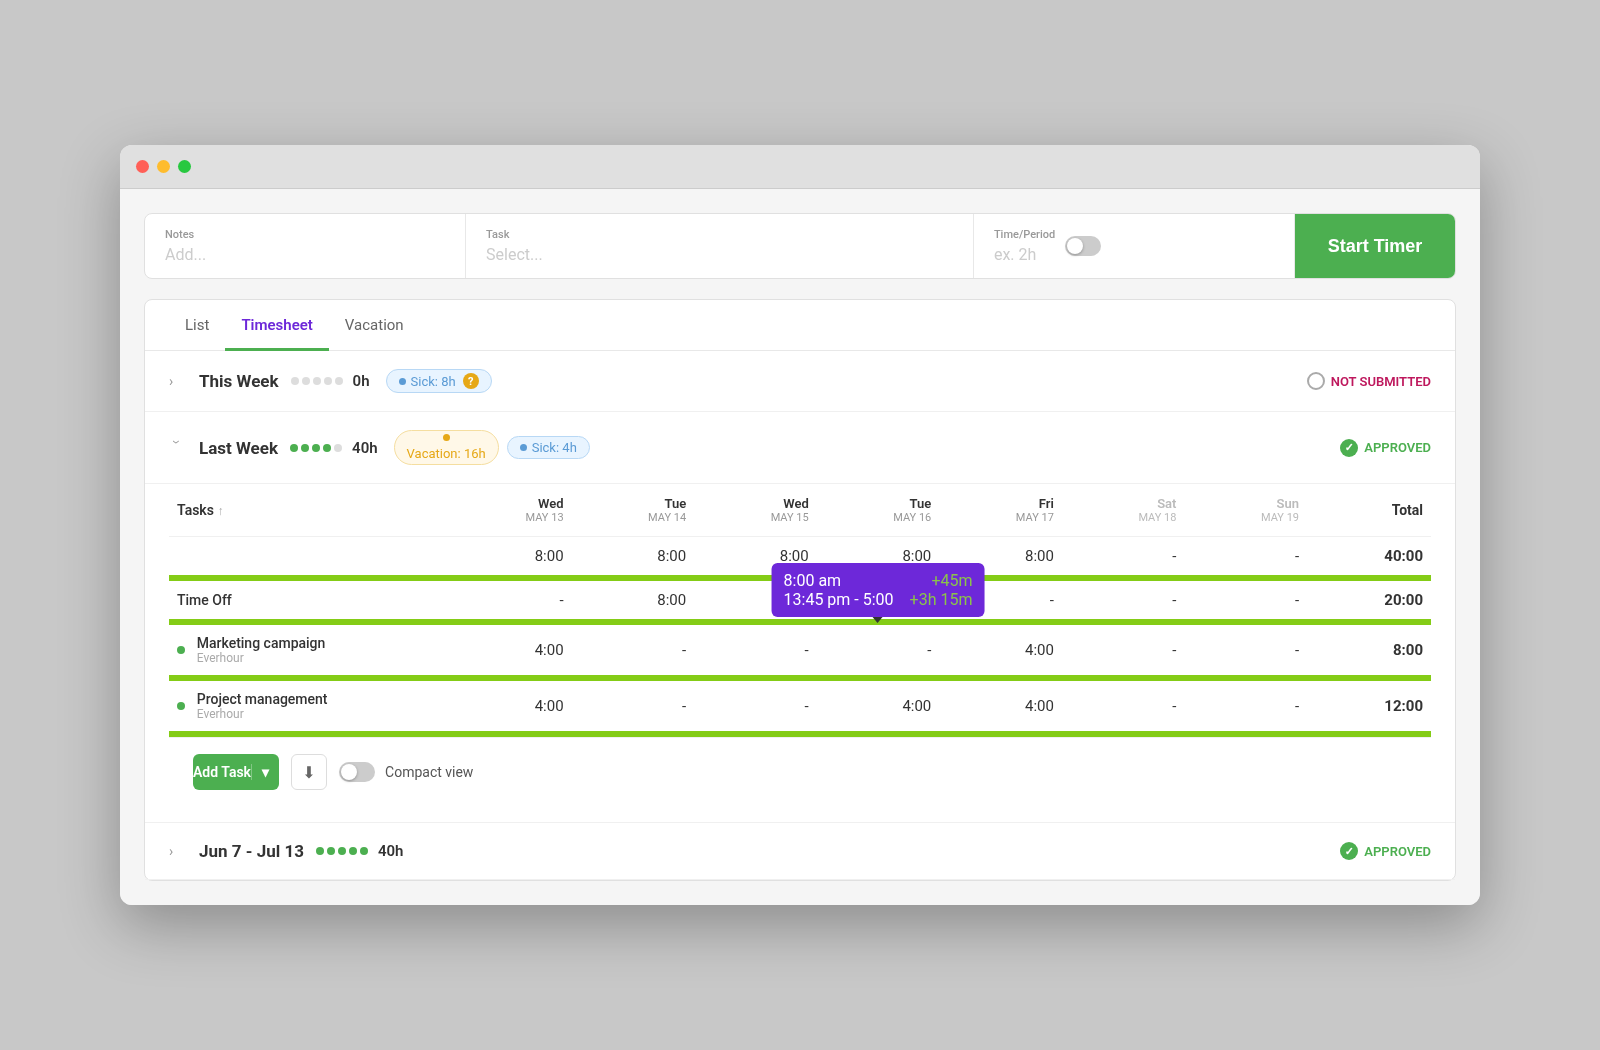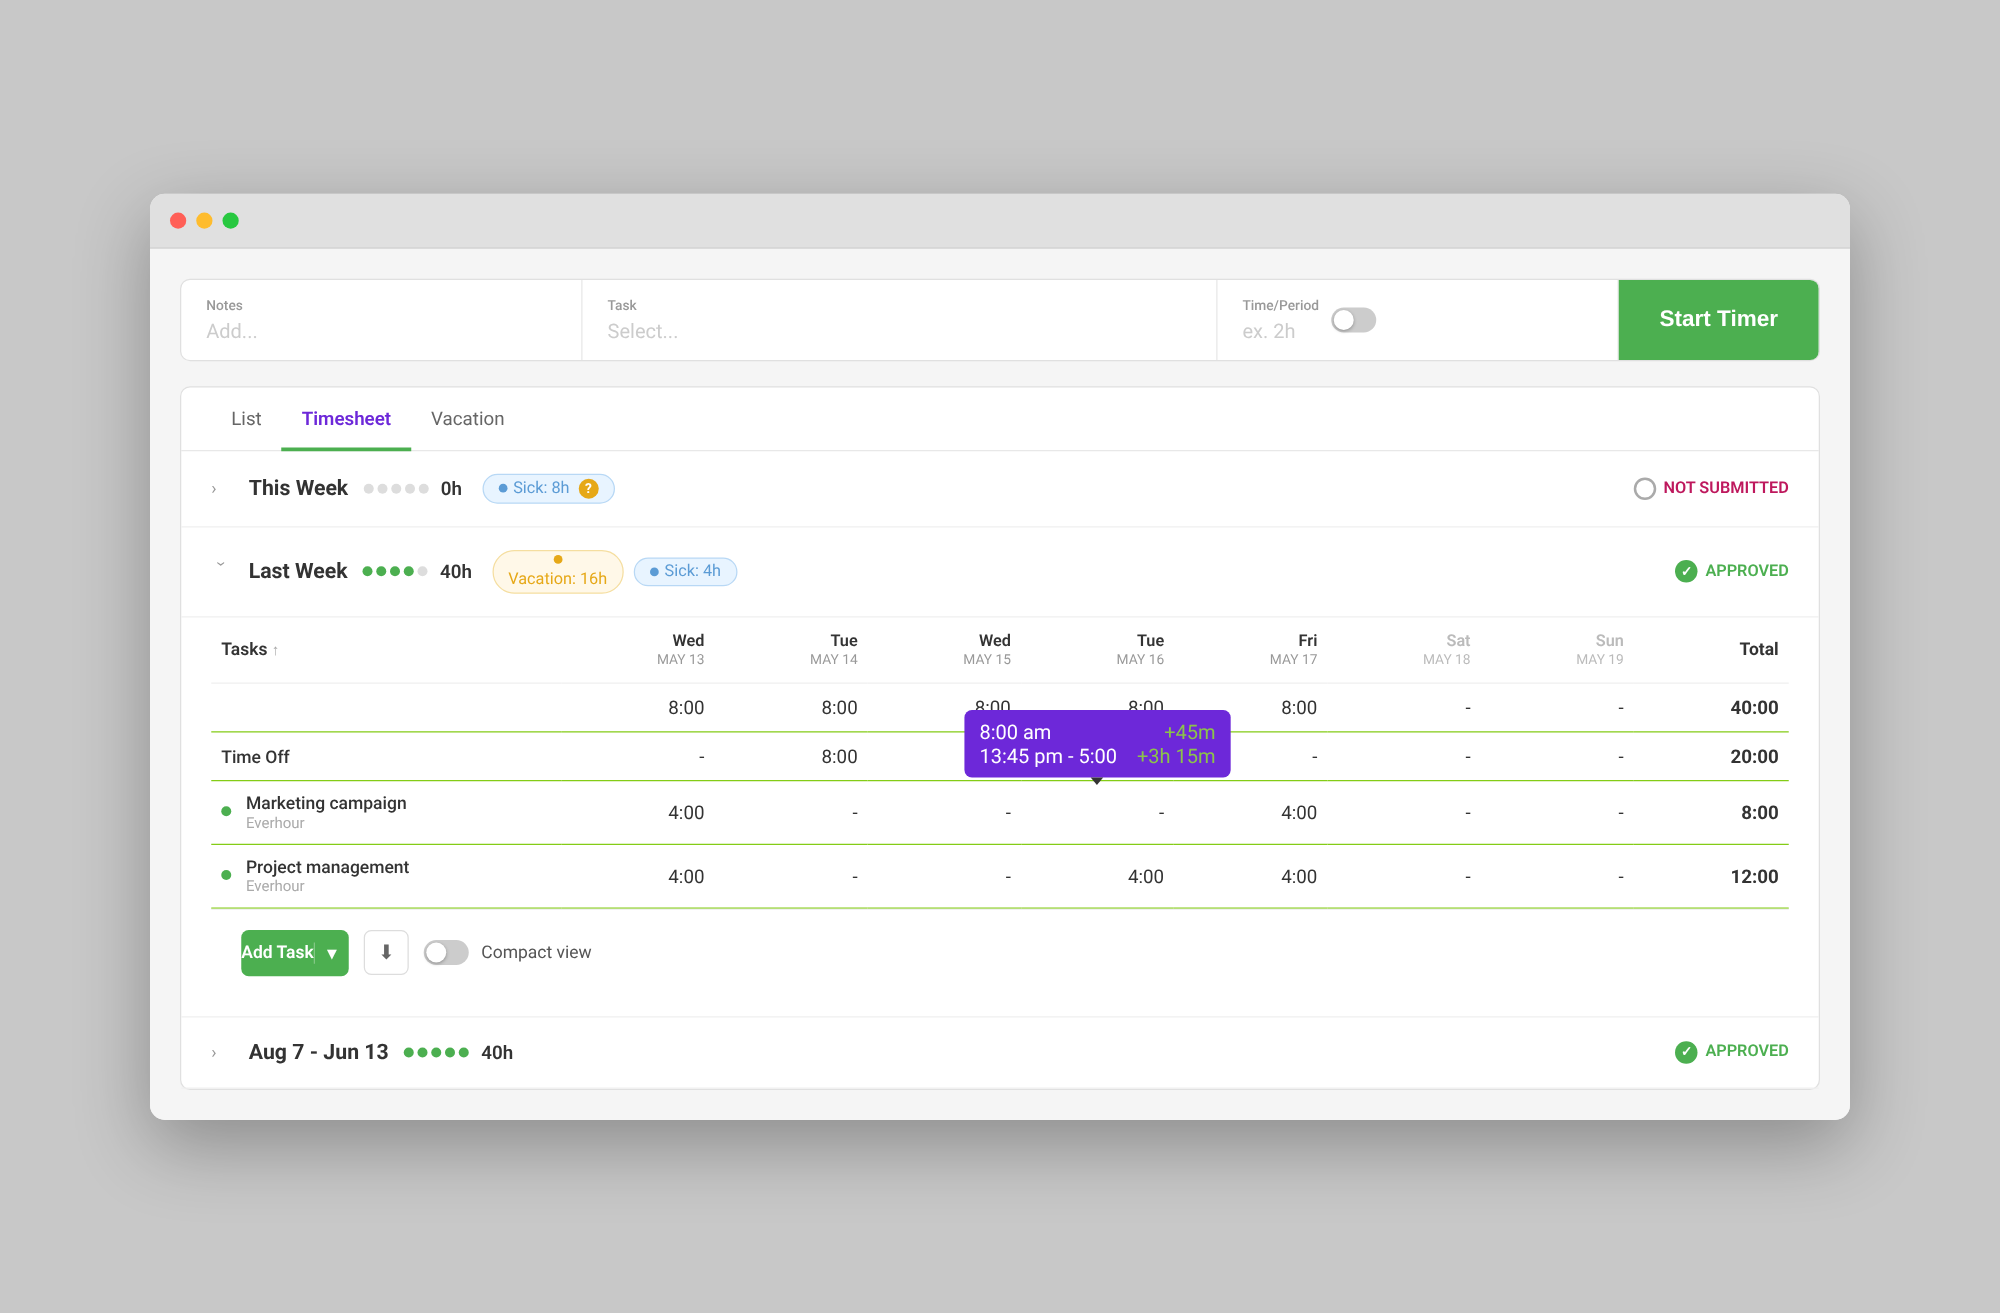--- a/index.html
+++ b/index.html
@@ -284,21 +284,21 @@
       color: #999;
       font-weight: 400;
     }
     .th-day-muted .th-day-name,
     .th-day-muted .th-day-date { color: #bbb; }
     .timesheet-table td {
       padding: 10px 8px;
       text-align: right;
       font-size: 15px;
       color: #333;
-      border-bottom: 1px solid #84cc16;
+      border-bottom: 6px solid #84cc16;
       position: relative;
       margin-top: 24px;
     }
     .timesheet-table td.task-col {
       text-align: left;
     }
     .task-name {
       font-size: 14px;
       color: #333;
       font-weight: 500;
@@ -654,21 +654,21 @@
           </button>
           <div class="compact-view">
             <div class="toggle-sm"></div>
             <span>Compact view</span>
           </div>
         </div>
       </div>
 
       <div class="week-row jun-row">
         <span class="week-chevron">›</span>
-        <span class="week-title">Aug 7 - Jun 13</span>
+        <span class="week-title">Jun 7 - Jul 13</span>
         <div class="week-dots">
           <div class="dot dot-filled"></div>
           <div class="dot dot-filled"></div>
           <div class="dot dot-filled"></div>
           <div class="dot dot-filled"></div>
           <div class="dot dot-filled"></div>
         </div>
         <span class="week-hours">40h</span>
         <div class="week-status status-approved">
           <div class="status-icon-check">✓</div>

